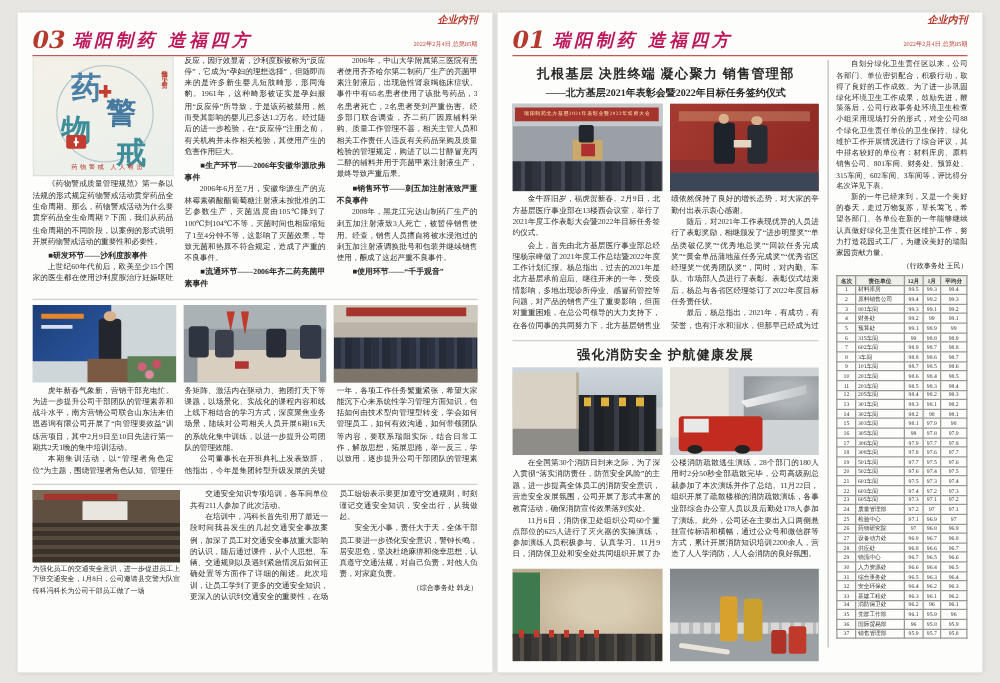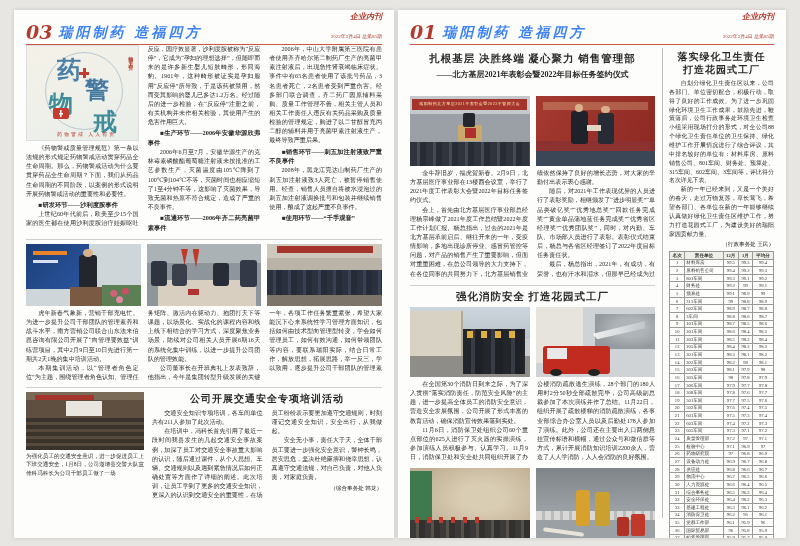--- a/index.html
+++ b/index.html
@@ -6,29 +6,29 @@
   html,body { width:800px; height:546px; }
   body { background:#e7e6e2; font-family:"Liberation Serif","DejaVu Serif",serif; color:#2a2a2a; overflow:hidden; }
   .canvas { position:relative; width:800px; height:546px; }
   .page { position:absolute; top:10px; height:528px; background:#fdfdfb; box-shadow:0 0 4px rgba(0,0,0,.15); padding:10px 12px; overflow:hidden; }
   .page-left { left:14px; width:380px; }
   .page-right { left:398px; width:388px; }
 
   
   .masthead { display:flex; align-items:flex-end; height:22px; }
   .pageno { font-size:19px; font-weight:bold; color:#b43a2e; font-style:italic; line-height:1; margin-right:6px; font-family:"DejaVu Serif",serif; }
-  .brand { font-size:14px; font-weight:bold; font-style:italic; color:#3b82f6; letter-spacing:3px; font-family:"DejaVu Serif",serif; }
+  .brand { font-size:14px; font-weight:bold; font-style:italic; color:#be185d; letter-spacing:3px; font-family:"DejaVu Serif",serif; }
   .mast-right { margin-left:auto; text-align:right; color:#b43a2e; line-height:1.2; }
   .mast-right .issue { font-size:8px; font-weight:bold; font-style:italic;text-align:center; }
   .mast-right .date { font-size:5px; }
   .redline { border-bottom:1.5px solid #c4574e; margin-top:2px; }
 
   .h1 { text-align:center; font-size:11.5px; font-weight:bold; letter-spacing:2px; margin:5px 0 3px; }
   .h2 { text-align:center; font-size:10.5px; font-weight:bold; letter-spacing:1px; margin:4px 0 3px; }
-  .sub { text-align:center; font-size:8px; font-weight:bold; margin-bottom:16px; }
+  .sub { text-align:center; font-size:8px; font-weight:bold; margin-bottom:3px; }
   .hrule { border-top:1px solid #cfcfcb; margin:4px 0; }
 
   .bodytext { font-size:6.1px; line-height:1.5; text-align:justify; }
   .bodytext p { text-indent:2em; }
   .sec { font-weight:bold; font-size:6.3px; margin:1px 0; }
   .attrib { text-align:right; font-size:5.6px; margin-top:2px; text-indent:0 !important; }
 
   .cols3 { column-count:3; column-gap:9px; column-fill:auto; overflow:hidden; }
   .cols2 { column-count:2; column-gap:9px; column-fill:auto; overflow:hidden; }
   .art1-body { height:190px; }
@@ -170,21 +170,20 @@
       <div class="traffic-left">
         <div class="photo" style="height:58px;background:#5e4f41;">
           <div class="ph-abs" style="left:0;top:0;right:0;height:14%;background:#7a6b59;"></div>
           <div class="ph-abs" style="left:8%;top:6%;width:50%;height:8%;background:#a5342c;"></div>
           <div class="ph-abs" style="left:34%;top:16%;width:30%;height:26%;background:#e8e6df;"></div>
           <div class="ph-abs" style="left:0;bottom:0;right:0;height:56%;background:repeating-linear-gradient(#3a332c 0 4px,#574b3e 4px 7px);"></div>
         </div>
         <div class="caption">为强化员工的交通安全意识，进一步促进员工上下班交通安全，1月8日，公司邀请县交警大队宣传科冯科长为公司干部员工做了一场</div>
       </div>
       <div class="traffic-right">
-        <div class="h2" style="font-size:10px;margin-top:0;">公司开展交通安全专项培训活动</div>
         <div class="bodytext cols2 traffic-body">
           <p>交通安全知识专项培训，各车间单位共有211人参加了此次活动。</p>
           <p>在培训中，冯科长首先引用了最近一段时间我县发生的几起交通安全事故案例，加深了员工对交通安全事故重大影响的认识，随后通过课件，从个人思想、车辆、交通规则以及遇到紧急情况后如何正确处置等方面作了详细的阐述。此次培训，让员工学到了更多的交通安全知识，更深入的认识到交通安全的重要性，在场员工纷纷表示要更加遵守交通规则，时刻谨记交通安全知识，安全出行，从我做起。</p>
           <p>安全无小事，责任大于天，全体干部员工要进一步强化安全意识，警钟长鸣，居安思危，坚决杜绝麻痹和侥幸思想，认真遵守交通法规，对自己负责，对他人负责，对家庭负责。</p>
           <p class="attrib">（综合事务处  韩龙）</p>
         </div>
       </div>
     </div>
   </div>
 
@@ -227,21 +226,21 @@
         <div class="bodytext cols2 award-body">
           <p>金牛辞旧岁，福虎贺新春。2月9日，北方基层医疗事业部在13楼西会议室，举行了2021年度工作表彰大会暨2022年目标任务签约仪式。</p>
           <p>会上，首先由北方基层医疗事业部总经理杨宗峰做了2021年度工作总结暨2022年度工作计划汇报。杨总指出，过去的2021年是北方基层承前启后、继往开来的一年，受疫情影响，多地出现诊所停业、感冒药管控等问题，对产品的销售产生了重要影响，但面对重重困难，在总公司领导的大力支持下，在各位同事的共同努力下，北方基层销售业绩依然保持了良好的增长态势，对大家的辛勤付出表示衷心感谢。</p>
           <p>随后，对2021年工作表现优异的人员进行了表彰奖励，相继颁发了“进步明显奖”“单品类破亿奖”“优秀地总奖”“回款任务完成奖”“黄金单品蒲地蓝任务完成奖”“优秀省区经理奖”“优秀团队奖”，同时，对内勤、车队、市场部人员进行了表彰。表彰仪式结束后，杨总与各省区经理签订了2022年度目标任务责任状。</p>
           <p>最后，杨总指出，2021年，有成功，有荣誉，也有汗水和泪水，但那早已经成为过去。出发前，永远只有梦想，上路了，才是挑战。2022年，我们将扛起责任重新前行，不畏艰辛，做一个努力的人。让我们继续吹响“扎根基层，决胜终端，凝心聚力，瑞阳必胜”的战斗号角，众志成城，再创辉煌！</p>
 
         </div>
 
         <div class="hrule"></div>
 
-        <div class="h2" style="font-size:10.5px;">强化消防安全    打造花园式工厂</div>
+        <div class="h2" style="font-size:10.5px;">强化消防安全    护航健康发展</div>
         <div class="photo-row" style="height:70px;">
           <div class="photo" style="background:#c8cdd1;">
             <div class="sky ph-abs"></div>
             <div class="ph-abs" style="left:0;top:6%;width:44%;height:70%;background:#d8d2c4;border-right:2px solid #b4ab97;"></div>
             <div class="ph-abs" style="left:0;bottom:0;right:0;height:30%;background:#8e8d88;"></div>
             <div class="ph-abs" style="right:4%;bottom:4%;width:52%;height:64%;background:repeating-linear-gradient(90deg,#23262b 0 8px,#383c44 8px 12px,#1e2126 12px 20px);"></div>
             <div class="ph-abs" style="right:8%;bottom:56%;width:44%;height:10%;background:repeating-linear-gradient(90deg,#e0b13c 0 6px,transparent 6px 14px);"></div>
           </div>
           <div class="photo" style="background:#cfd3d6;">
             <div class="ph-abs" style="left:0;top:0;width:40%;height:80%;background:#e6e4dd;"></div>
@@ -271,24 +270,20 @@
             <div class="ph-abs" style="left:34%;top:30%;width:12%;height:48%;background:#d8a02c;border-radius:3px;"></div>
             <div class="ph-abs" style="left:50%;top:32%;width:12%;height:46%;background:#caa02e;border-radius:3px;"></div>
             <div class="ph-abs" style="right:8%;bottom:8%;width:12%;height:30%;background:#c0392b;border-radius:2px;"></div>
             <div class="ph-abs" style="right:22%;bottom:8%;width:10%;height:26%;background:#b03226;border-radius:2px;"></div>
             <div class="ph-abs" style="left:6%;bottom:10%;width:34%;height:6%;background:#e8e4da;border-radius:3px;transform:rotate(8deg);"></div>
           </div>
         </div>
       </div>
 
       <div class="green-col">
-        <div class="h2">
-          <span>落实绿化卫生责任</span><br>
-          <span>打造花园式工厂</span>
-        </div>
         <div class="green-body">
           <p>自划分绿化卫生责任区以来，公司各部门、单位密切配合，积极行动，取得了良好的工作成效。为了进一步巩固绿化环境卫生工作成果，鼓励先进，鞭策落后，公司行政事务处环境卫生检查小组采用现场打分的形式，对全公司88个绿化卫生责任单位的卫生保持、绿化维护工作开展情况进行了综合评议，其中排名较好的单位有：材料库房、原料销售公司、801车间、财务处、预算处、315车间、602车间、3车间等，评比得分名次详见下表。</p>
           <p>新的一年已经来到，又是一个美好的春天，走过万物复苏，草长莺飞，希望各部门、各单位在新的一年能够继续认真做好绿化卫生责任区维护工作，努力打造花园式工厂，为建设美好的瑞阳家园贡献力量。</p>
           <p class="attrib">（行政事务处  王民）</p>
         </div>
         <table class="score">
           <thead>
             <tr>
                 <th>名次</th>
                 <th>责任单位</th>

